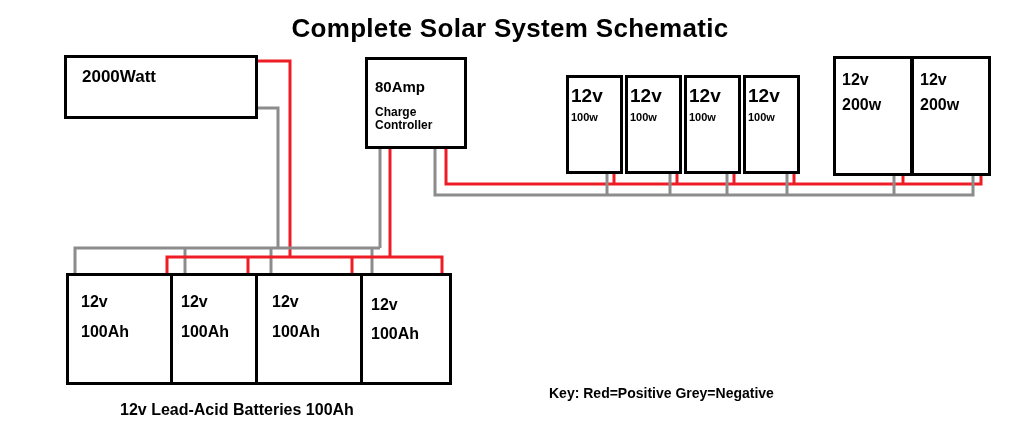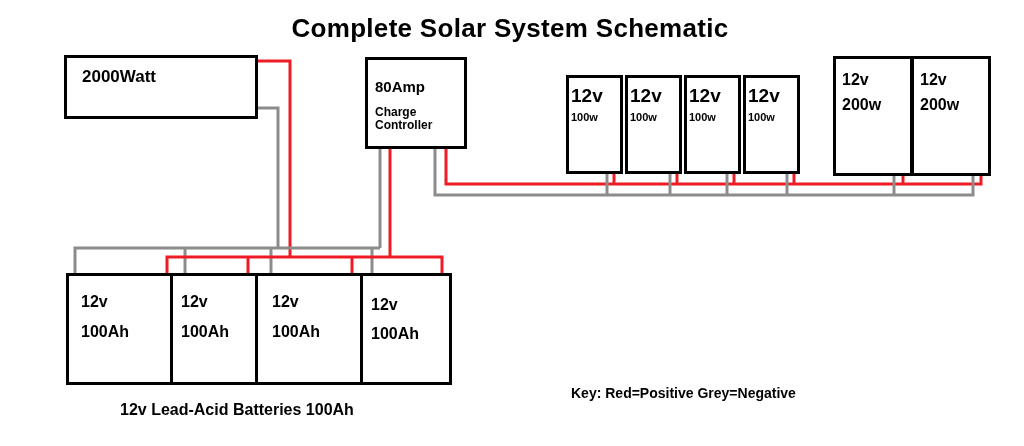--- a/index.html
+++ b/index.html
@@ -24,21 +24,21 @@
   .panel-lg .v { left: 6px; top: 12px; font-size: 16px; }
   .panel-lg .w { left: 6px; top: 37px; font-size: 16px; }
   .battery-bank { position: absolute; left: 66px; top: 273px; width: 386px; height: 112px;
                   border: 3px solid #000; box-sizing: border-box; }
   .batt { position: absolute; top: 0; height: 106px; font-weight: bold; font-size: 16px; }
   .batt span { position: absolute; white-space: nowrap; }
   .batt .v { top: 17px; }
   .batt .a { top: 47px; }
   .divider { position: absolute; top: 0; width: 3px; height: 106px; background: #000; }
   .caption { position: absolute; left: 108px; top: 401px; font-size: 16px; font-weight: bold; white-space: nowrap; margin-left: 12px; }
-  .key { position: absolute; left: 571px; top: 385px; font-size: 14px; font-weight: bold; white-space: nowrap; }
+  .key { position: absolute; left: 549px; top: 385px; font-size: 14px; font-weight: bold; white-space: nowrap; }
 </style>
 </head>
 <body>
 
 <div class="title">Complete Solar System Schematic</div>
 
 <svg class="wires" width="1024" height="446">
 
   <polyline points="248,61 290,61 290,257" fill="none" stroke="#ee1c24" stroke-width="3"></polyline>
   <polyline points="248,108 278,108 278,248" fill="none" stroke="#8c8c8c" stroke-width="3"></polyline>

